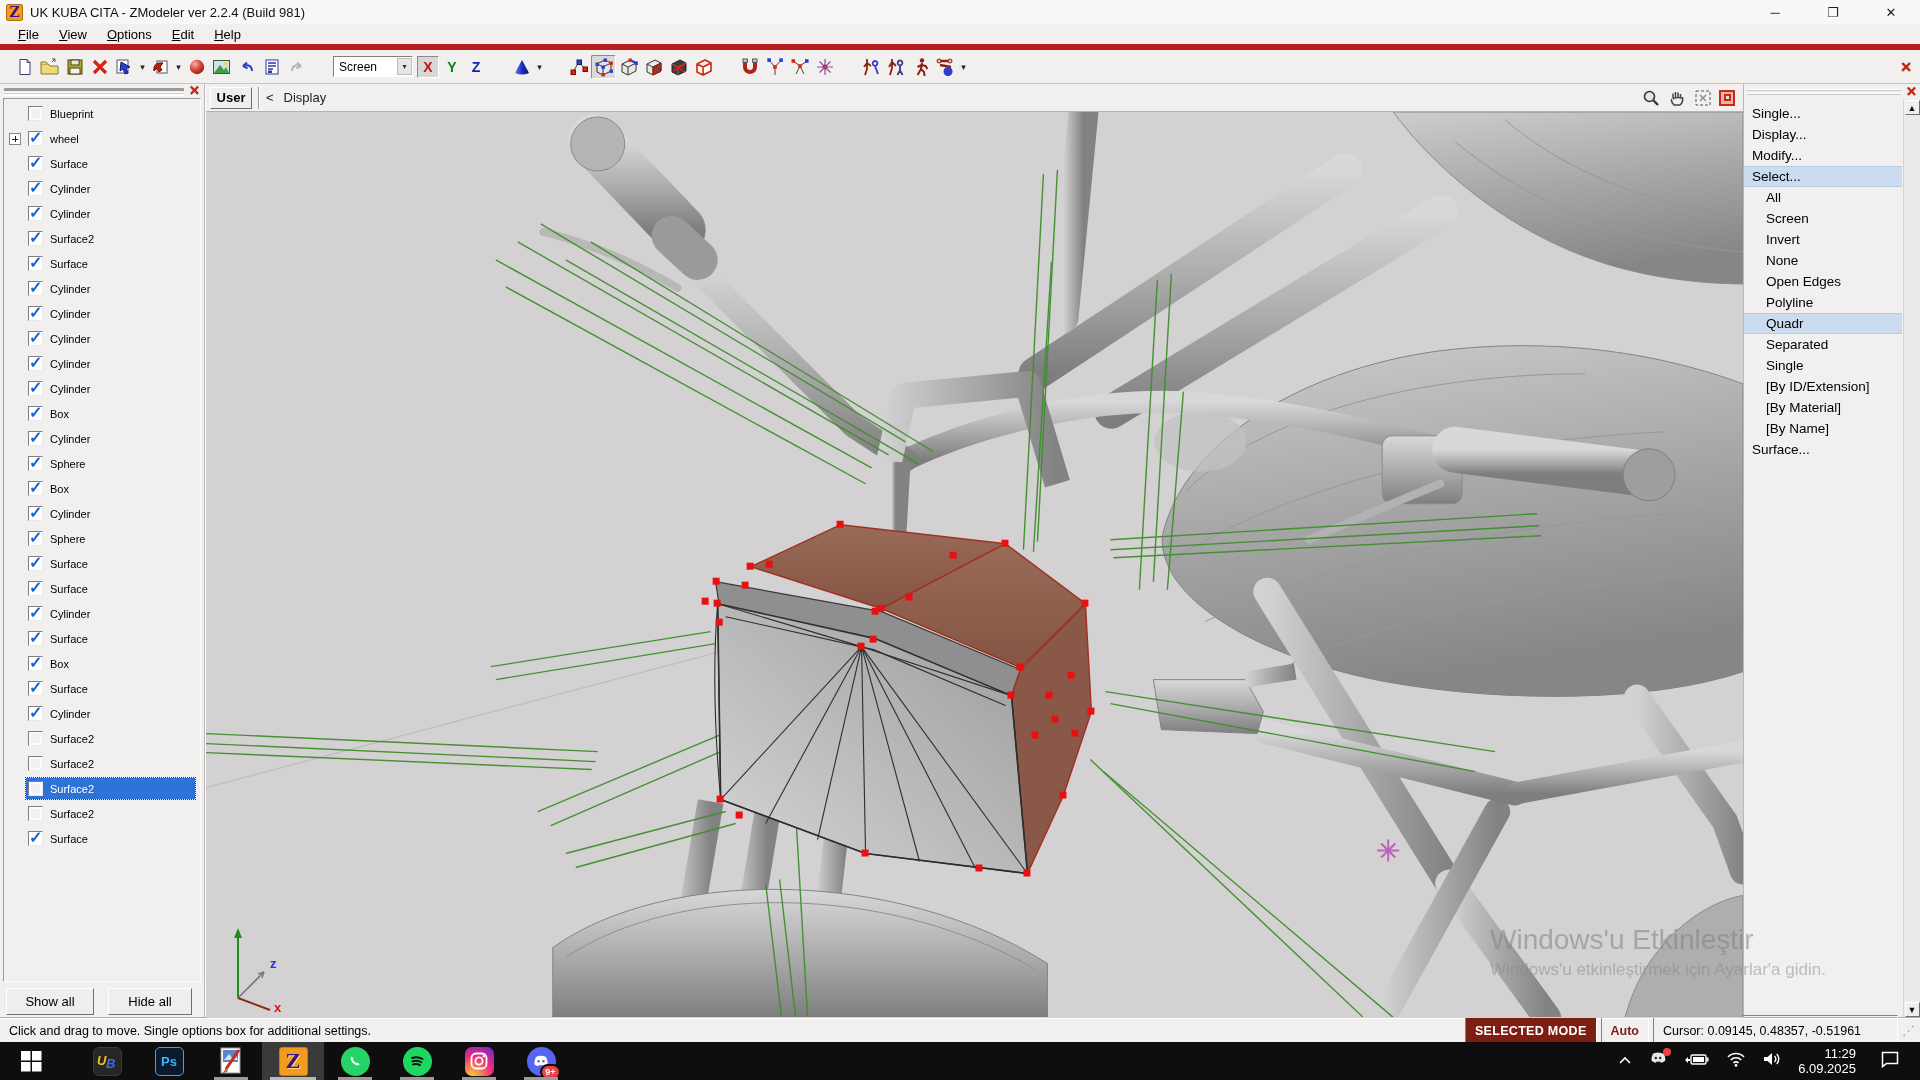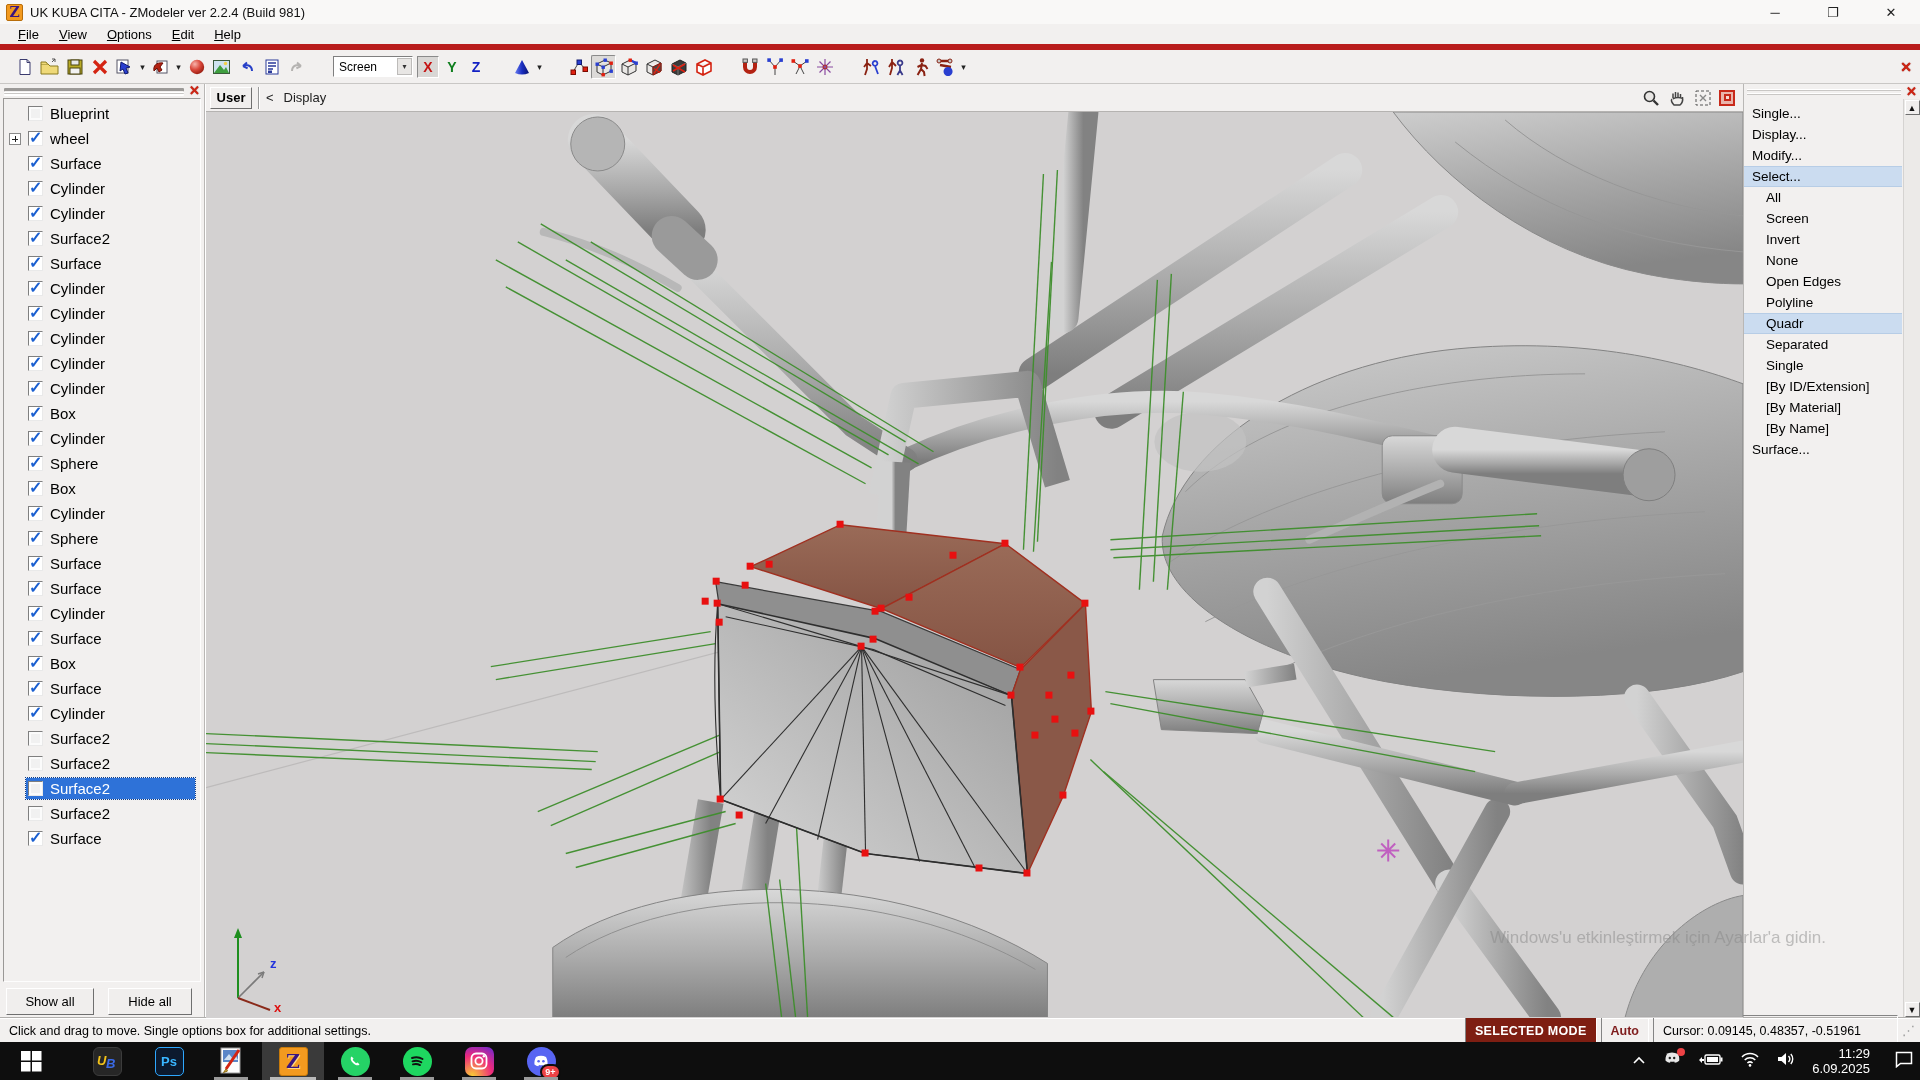--- a/index.html
+++ b/index.html
@@ -37,21 +37,21 @@
 
   
   .main { flex:1 1 auto; display:flex; min-height:0; }
 
   
   .left-panel { width:205px; flex:0 0 auto; display:flex; flex-direction:column; border-right:1px solid #b9b7b5; }
   .panel-grip { height:13px; display:flex; align-items:center; padding:0 4px; }
   .panel-grip .lines { flex:1; height:6px; border-top:1px solid #fff; border-bottom:1px solid #9c9a98; box-shadow:0 2px 0 #fff, 0 3px 0 #9c9a98 inset; margin-right:5px; border-radius:1px; background:linear-gradient(#fff 1px, #c9c7c5 1px 2px, transparent 2px 4px, #fff 4px 5px, #c9c7c5 5px 6px); border:none; }
   .panel-close { color:#cf2413; font-weight:bold; font-size:13px; line-height:11px; text-shadow:0 0 1px #8a170b; }
   .listbox { flex:1 1 auto; margin:1px 3px 2px 3px; border:1px solid; border-color:#9a9896 #fdfdfd #fdfdfd #9a9896; background:#f2f0ef; overflow:hidden; padding-top:2px; }
-  .obj-row { height:25px; display:flex; align-items:center; font-size:15px; }
+  .obj-row { height:25px; display:flex; align-items:center; font-size:11px; }
   .obj-row .expander-col { width:22px; display:flex; align-items:center; justify-content:center; flex:0 0 auto; }
   .expand-box { width:12px; height:12px; border:1px solid #8a8a8a; background:#fff; position:relative; }
   .expand-box:before, .expand-box:after { content:""; position:absolute; background:#222; }
   .expand-box:before { left:2px; right:2px; top:5px; height:1px; }
   .expand-box:after { top:2px; bottom:2px; left:5px; width:1px; }
   .row-body { flex:1; display:flex; align-items:center; height:21px; padding-left:2px; margin-right:5px; }
   .obj-row.selected .row-body { background:#2e72d8; outline:1px dotted #0a3c8c; }
   .obj-row.selected .obj-label { color:#fff; }
   .cb { width:15px; height:15px; background:#fff; border:1px solid; border-color:#7f7f7f #e9e9e9 #e9e9e9 #7f7f7f; margin-right:7px; position:relative; flex:0 0 auto; }
   .cb.unchecked { background:#f1f1f1; box-shadow:inset 0 0 0 2px #fbfbfb; }
@@ -95,21 +95,21 @@
   .sb-cursor { color:#000; width:245px; }
   .sb-grip { width:16px; height:18px; margin-left:4px; color:#9a9a9a; font-size:13px; line-height:18px; }
 
   
   .taskbar { height:38px; flex:0 0 auto; background:#0e0e0e; display:flex; align-items:stretch; }
   .tb-slot { width:62px; display:flex; align-items:center; justify-content:center; position:relative; }
   .tb-slot.active { background:#3a3a3a; }
   .tb-slot .runline { position:absolute; bottom:0; left:14px; right:14px; height:3px; background:#9a9a9a; }
   .tb-slot.active .runline { left:8px; right:8px; background:#b9b9b9; }
   .tile { width:29px; height:29px; border-radius:6px; display:flex; align-items:center; justify-content:center; position:relative; }
-  .tray { margin-left:auto; display:flex; align-items:center; gap:16px; padding-right:6px; }
+  .tray { margin-left:auto; display:flex; align-items:center; gap:16px; padding-right:20px; }
   .clock { color:#fff; font-size:13px; text-align:right; line-height:15px; }
   .badge { position:absolute; right:-5px; bottom:-4px; background:#ed4245; color:#fff; font-size:9px; font-weight:bold; border-radius:8px; padding:1px 3px; border:2px solid #0e0e0e; }
 
   
   .watermark { position:absolute; left:1490px; top:924px; z-index:50; color:rgba(130,130,130,.55); pointer-events:none; }
   .watermark .l1 { font-size:28px; font-weight:300; }
   .watermark .l2 { font-size:17px; margin-top:4px; color:rgba(135,135,135,.5); }
 </style>
 </head>
 <body>
@@ -966,16 +966,17 @@
       </div>
       <span style="margin-left:8px;">
         <svg width="20" height="18">
             <path d="M2.5 2.5 h15 v11 h-11 l-4 3.2 z" fill="none" stroke="#fff" stroke-width="1.5"></path>
           </svg>
       </span>
     </div>
   </div>
 
   <div class="watermark">
+    <div class="l1">Windows'u Etkinleştir</div>
     <div class="l2">Windows'u etkinleştirmek için Ayarlar'a gidin.</div>
   </div>
 
 </div>
 
 </body></html>

